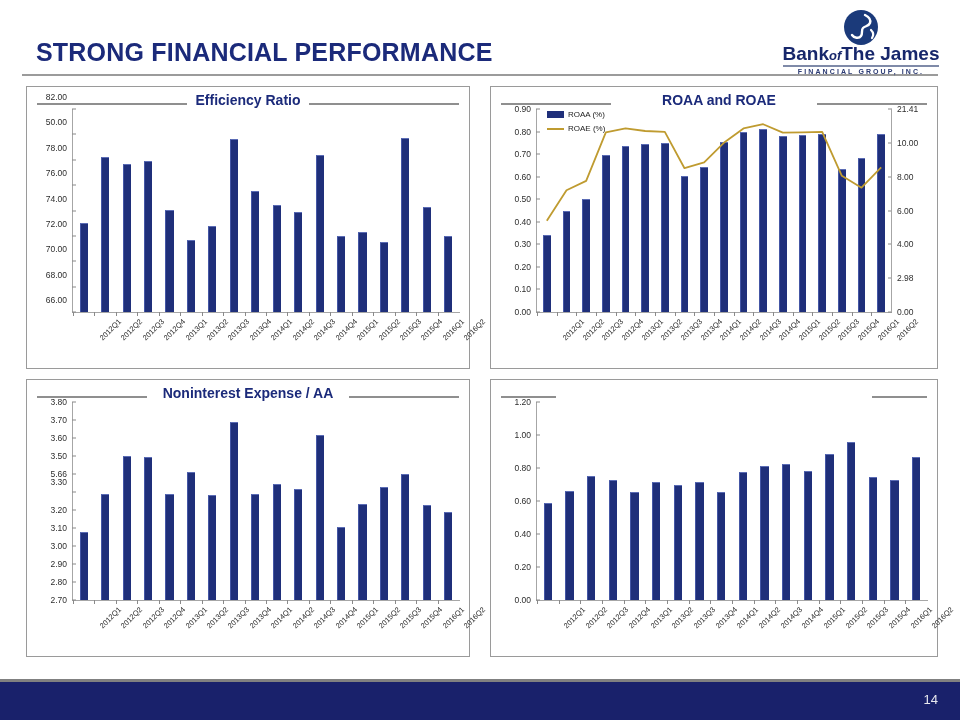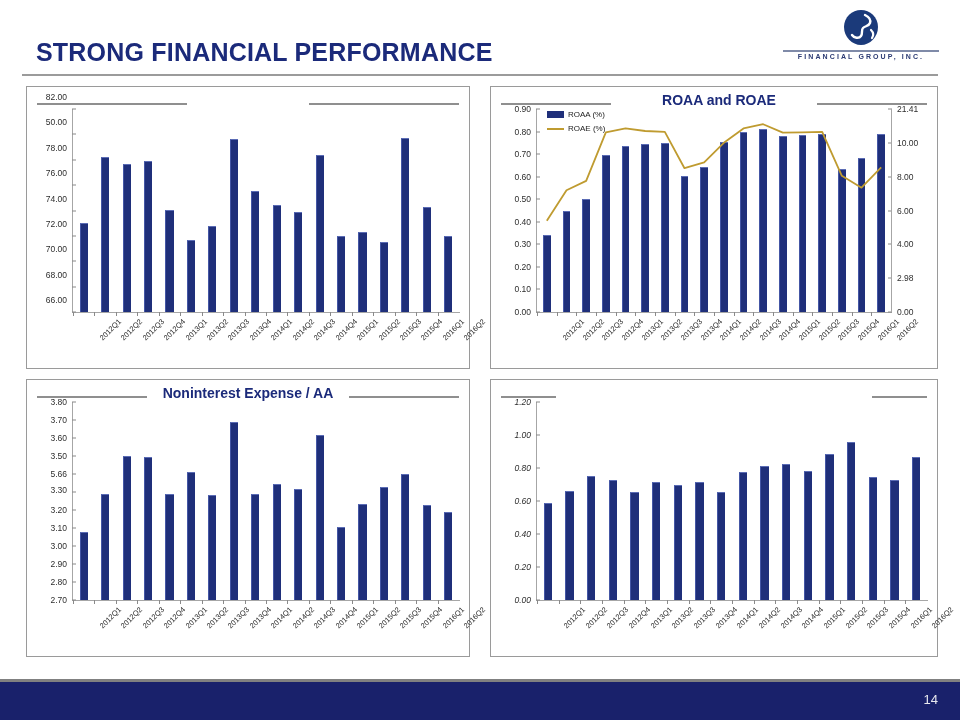--- a/index.html
+++ b/index.html
@@ -108,27 +108,31 @@
   <div class="header">
     <div class="slide-title">STRONG FINANCIAL PERFORMANCE</div>
     <div class="header-rule"></div>
 
     <div class="logo">
       <svg class="logo-globe" viewBox="0 0 40 40">
         <path d="M20 2 C29 2 37 9 37 19 C37 29 29 37 20 37 C11 37 3 29 3 19 C3 9 11 2 20 2 Z" fill="#1b3a7a"></path>
         <path d="M24 7 C28 9 30 12 29 15 C28 18 24 18 22 20 C20 22 22 25 20 28 C18 31 13 30 11 27" fill="none" stroke="#ffffff" stroke-width="2.4" stroke-linecap="round"></path>
         <path d="M30 22 C32 24 33 27 31 30" fill="none" stroke="#ffffff" stroke-width="2.2" stroke-linecap="round"></path>
       </svg>
+      <div class="logo-name">
+        <span>Bank</span><span class="of">of</span><span>The James</span>
+      </div>
       <div class="logo-rule"></div>
       <div class="logo-sub">FINANCIAL GROUP, INC.</div>
     </div>
   </div>
 
   <div class="chart-box" id="chart-eff">
     <div class="title-rule-l" style="left:10px;width:150px;"></div>
+    <div class="chart-title">Efficiency Ratio</div>
     <div class="title-rule-r" style="right:10px;width:150px;"></div>
   <div class="plot" style="left: 46px; top: 22px; width: 386px; height: 203px;">
         <div class="bars">
           <div class="bar" style="left: 6.64778px; width: 8.14889px; height: 89.1931px;"></div>
           <div class="bar" style="left: 28.0922px; width: 8.14889px; height: 154.534px;"></div>
           <div class="bar" style="left: 49.5367px; width: 8.14889px; height: 148.19px;"></div>
           <div class="bar" style="left: 70.9811px; width: 8.14889px; height: 151.362px;"></div>
           <div class="bar" style="left: 92.4256px; width: 8.14889px; height: 102.134px;"></div>
           <div class="bar" style="left: 113.87px; width: 8.14889px; height: 71.6844px;"></div>
           <div class="bar" style="left: 135.314px; width: 8.14889px; height: 86.275px;"></div>
@@ -366,21 +370,21 @@
       <div class="tickmark" style="left: 45px; top: 166px;"></div>
       <div class="tickmark" style="left: 45px; top: 184px;"></div>
       <div class="tickmark" style="left: 45px; top: 202px;"></div>
       <div class="tickmark" style="left: 45px; top: 220px;"></div>
       <div class="yaxis-left" style="left: 4px; top: 22px; height: 198px;">
         <div class="ytick" style="top: 0px;">3.80</div>
         <div class="ytick" style="top: 18px;">3.70</div>
         <div class="ytick" style="top: 36px;">3.60</div>
         <div class="ytick" style="top: 54px;">3.50</div>
         <div class="ytick" style="top: 72px;">5.66</div>
-        <div class="ytick" style="top: 88px;">3.30</div>
+        <div class="ytick" style="top: 80px;">3.30</div>
         <div class="ytick" style="top: 108px;">3.20</div>
         <div class="ytick" style="top: 126px;">3.10</div>
         <div class="ytick" style="top: 144px;">3.00</div>
         <div class="ytick" style="top: 162px;">2.90</div>
         <div class="ytick" style="top: 180px;">2.80</div>
         <div class="ytick" style="top: 198px;">2.70</div>
       </div>
       <div class="tickmark" style="left: 46px; top: 222px; width: 1px; height: 4px;"></div>
       <div class="tickmark" style="left: 67.4444px; top: 222px; width: 1px; height: 4px;"></div>
       <div class="tickmark" style="left: 88.8889px; top: 222px; width: 1px; height: 4px;"></div>
@@ -448,21 +452,21 @@
       </div>
       <div class="axis-line" style="left: 45px; top: 22px; width: 1px; height: 198px;"></div>
       <div class="axis-line" style="left: 45px; top: 220px; width: 392px; height: 1px;"></div>
       <div class="tickmark" style="left: 45px; top: 22px;"></div>
       <div class="tickmark" style="left: 45px; top: 55px;"></div>
       <div class="tickmark" style="left: 45px; top: 88px;"></div>
       <div class="tickmark" style="left: 45px; top: 121px;"></div>
       <div class="tickmark" style="left: 45px; top: 154px;"></div>
       <div class="tickmark" style="left: 45px; top: 187px;"></div>
       <div class="tickmark" style="left: 45px; top: 220px;"></div>
-      <div class="yaxis-left" style="left: 4px; top: 22px; height: 198px; font-style: italic;">
+      <div class="yaxis-left" style="left: 4px; top: 22px; height: 198px;">
         <div class="ytick" style="top: 0px;">1.20</div>
         <div class="ytick" style="top: 33px;">1.00</div>
         <div class="ytick" style="top: 66px;">0.80</div>
         <div class="ytick" style="top: 99px;">0.60</div>
         <div class="ytick" style="top: 132px;">0.40</div>
         <div class="ytick" style="top: 165px;">0.20</div>
         <div class="ytick" style="top: 198px;">0.00</div>
       </div>
       <div class="tickmark" style="left: 46px; top: 222px; width: 1px; height: 4px;"></div>
       <div class="tickmark" style="left: 67.6667px; top: 222px; width: 1px; height: 4px;"></div>

